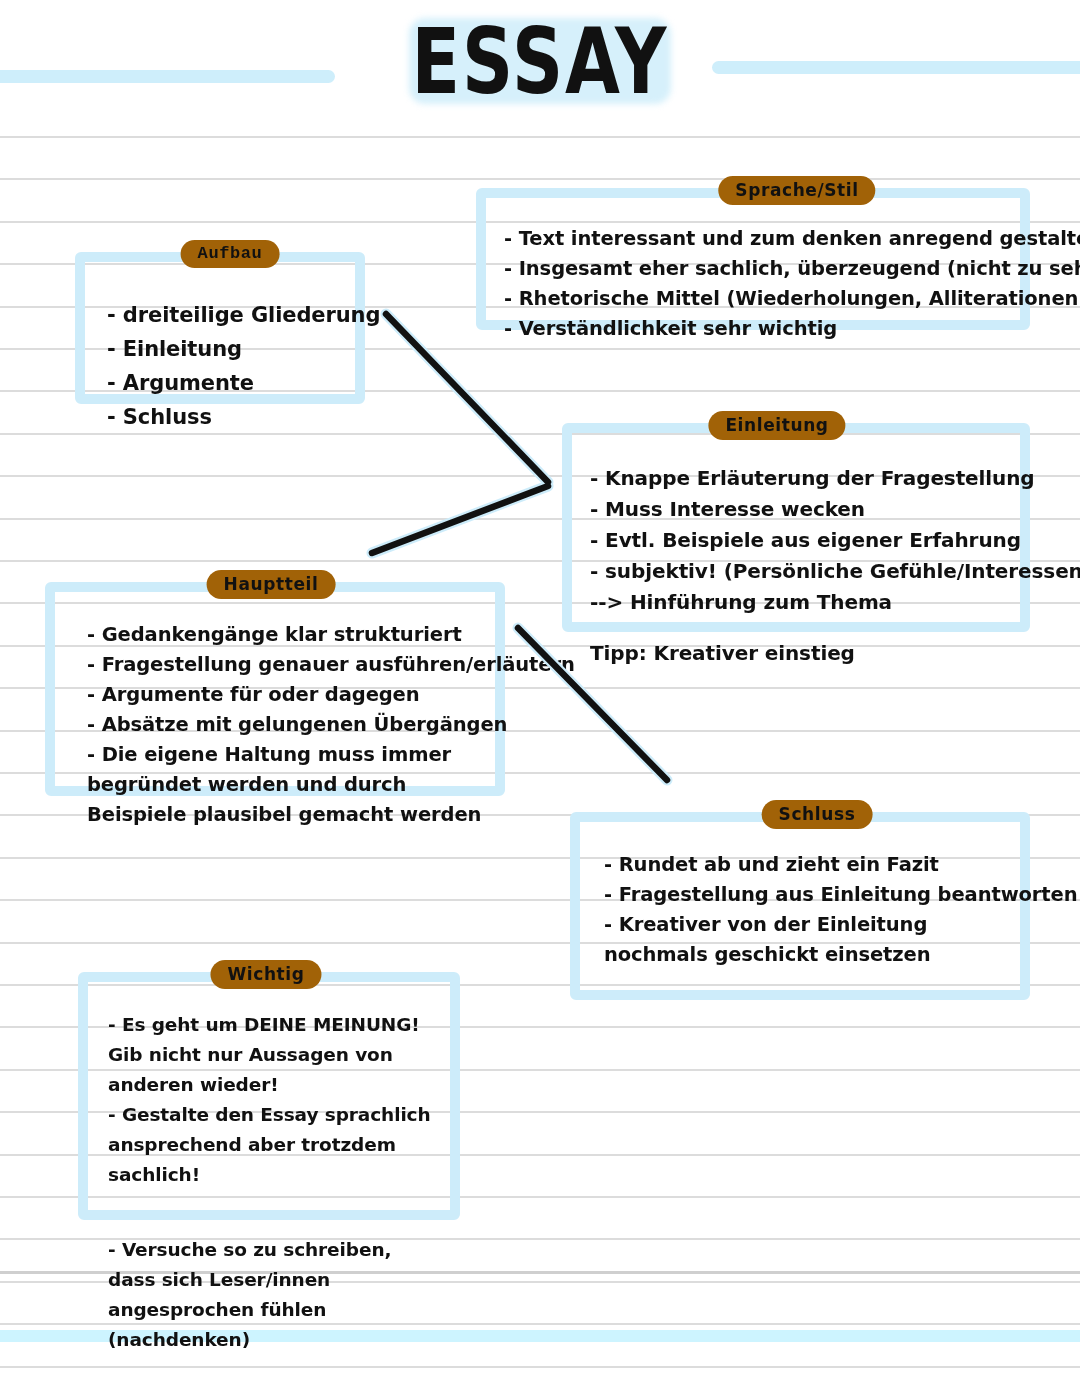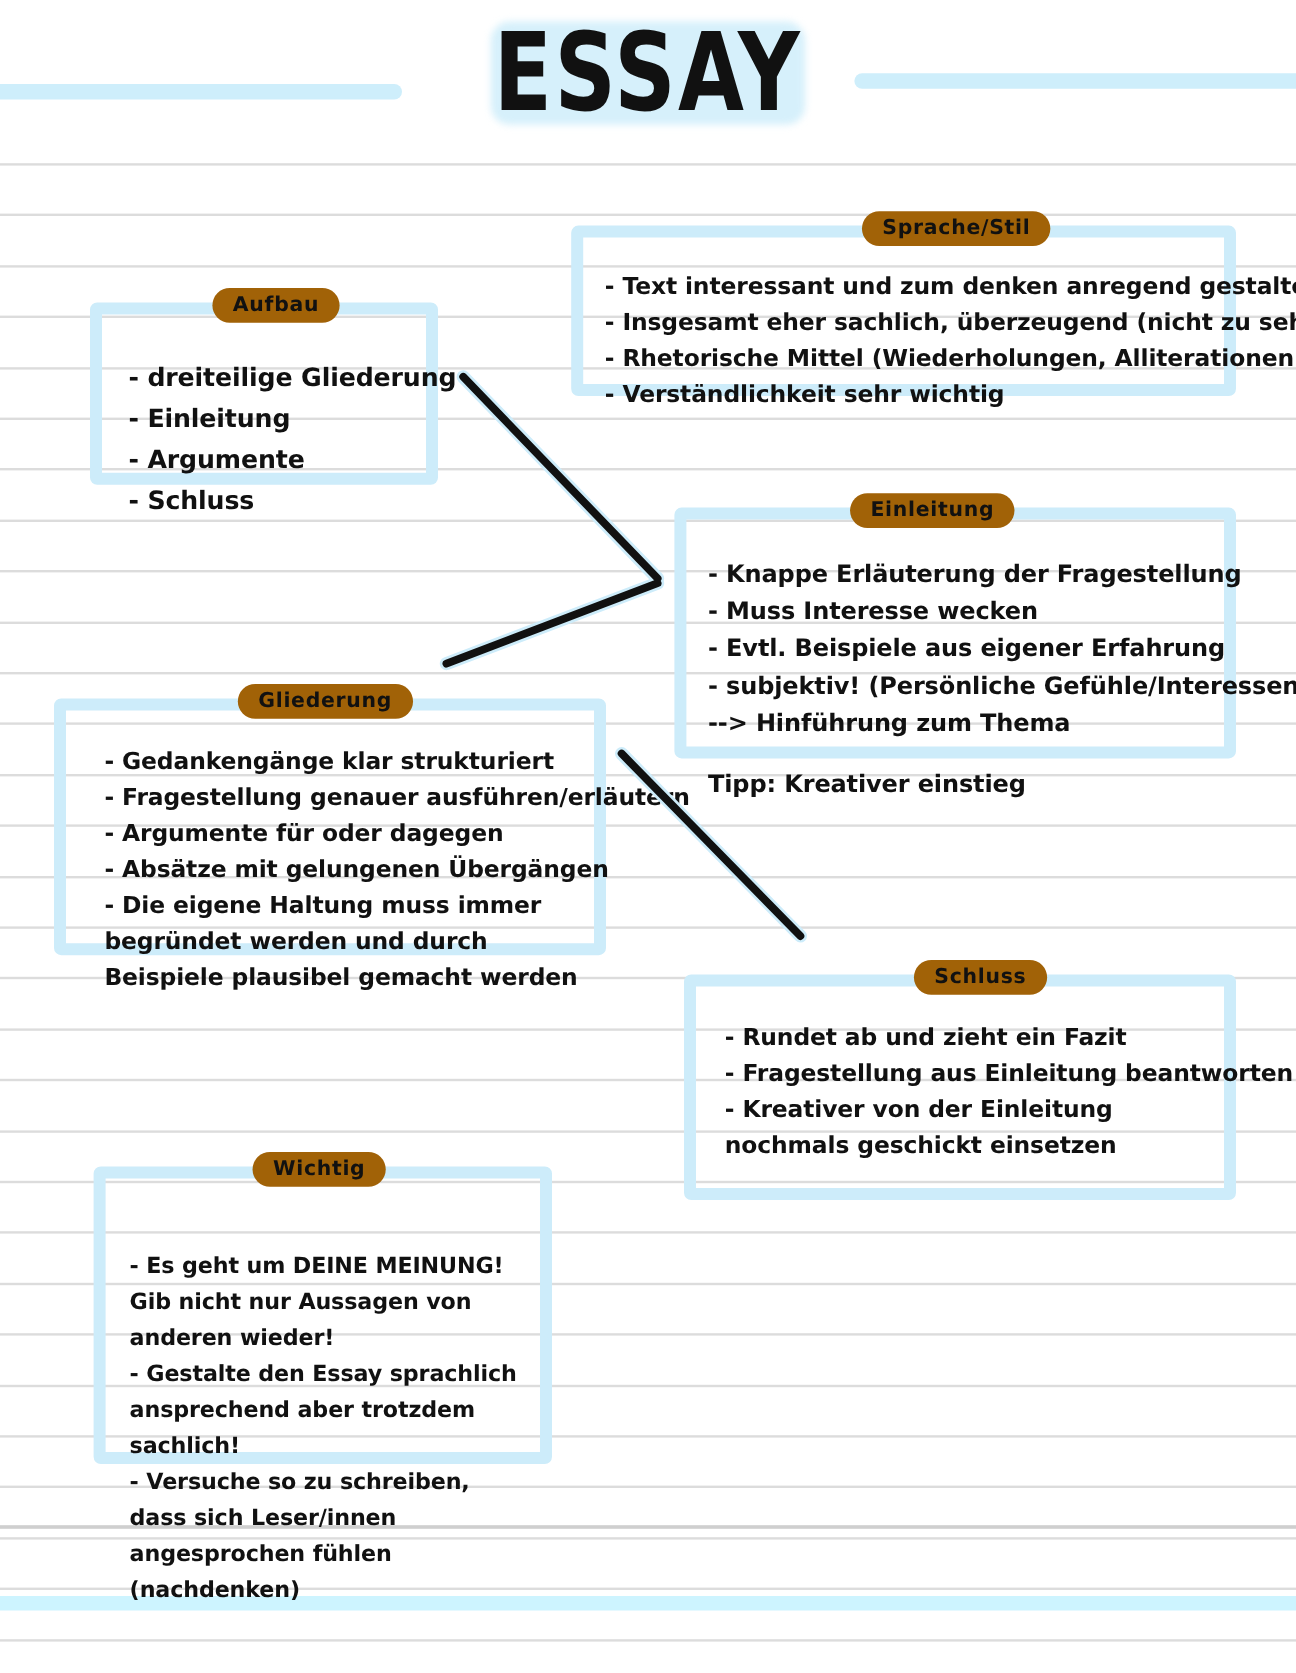--- a/index.html
+++ b/index.html
@@ -171,21 +171,21 @@
     <line x1="518" y1="628" x2="667" y2="780"></line>
   </g>
   <g stroke="#111111" stroke-width="6.5" stroke-linecap="round" fill="none">
     <line x1="386" y1="314" x2="548" y2="482"></line>
     <line x1="372" y1="553" x2="548" y2="486"></line>
     <line x1="518" y1="628" x2="667" y2="780"></line>
   </g>
 </svg>
 
 <div class="card" id="card-aufbau" style="left:75px;top:252px;width:290px;height:152px;">
-  <div class="card-label" style="left:145px;">Aufbau</div>
+  <div class="card-label" style="left:145px;font-family:Liberation Mono, monospace;">Aufbau</div>
   <div class="card-body">
     <div class="ln">- dreiteilige Gliederung</div>
     <div class="ln">- Einleitung</div>
     <div class="ln">- Argumente</div>
     <div class="ln">- Schluss</div>
   </div>
 </div>
 
 <div class="card" id="card-sprache" style="left:476px;top:188px;width:554px;height:142px;">
   <div class="card-label" style="left:311px;">Sprache/Stil</div>
@@ -204,21 +204,21 @@
     <div class="ln">- Muss Interesse wecken</div>
     <div class="ln">- Evtl. Beispiele aus eigener Erfahrung</div>
     <div class="ln">- subjektiv! (Persönliche Gefühle/Interessen</div>
     <div class="ln">--&gt; Hinführung zum Thema</div>
     <div class="gap"></div>
     <div class="ln">Tipp: Kreativer einstieg</div>
   </div>
 </div>
 
 <div class="card" id="card-hauptteil" style="left:45px;top:582px;width:460px;height:214px;">
-  <div class="card-label" style="left:216px;">Gliederung</div>
+  <div class="card-label" style="left:216px;">Hauptteil</div>
   <div class="card-body">
     <div class="ln">- Gedankengänge klar strukturiert</div>
     <div class="ln">- Fragestellung genauer ausführen/erläutern</div>
     <div class="ln">- Argumente für oder dagegen</div>
     <div class="ln">- Absätze mit gelungenen Übergängen</div>
     <div class="wrap" style="width:405px;">- Die eigene Haltung muss immer begründet werden und durch Beispiele plausibel gemacht werden</div>
   </div>
 </div>
 
 <div class="card" id="card-schluss" style="left:570px;top:812px;width:460px;height:188px;padding-left:48px;">
@@ -226,20 +226,20 @@
   <div class="card-body">
     <div class="ln">- Rundet ab und zieht ein Fazit</div>
     <div class="ln">- Fragestellung aus Einleitung beantworten</div>
     <div class="wrap" style="width:372px;">- Kreativer von der Einleitung nochmals geschickt einsetzen</div>
   </div>
 </div>
 
 <div class="card" id="card-wichtig" style="left:78px;top:972px;width:382px;height:248px;">
   <div class="card-label" style="left:178px;">Wichtig</div>
   <div class="card-body">
-    <div class="wrap" style="width:330px;margin-top:31px;">- Es geht um DEINE MEINUNG! Gib nicht nur Aussagen von anderen wieder!</div>
+    <div class="wrap" style="width:330px;">- Es geht um DEINE MEINUNG! Gib nicht nur Aussagen von anderen wieder!</div>
     <div class="wrap" style="width:342px;">- Gestalte den Essay sprachlich ansprechend aber trotzdem sachlich!</div>
-    <div class="wrap" style="width:330px;">- Versuche so zu schreiben, dass sich Leser/innen angesprochen fühlen (nachdenken)</div>
+    <div class="wrap" style="width:330px;margin-top:45px;">- Versuche so zu schreiben, dass sich Leser/innen angesprochen fühlen (nachdenken)</div>
   </div>
 </div>
 
 <div id="footer-dark"></div>
 <div id="footer-blue"></div>
 
 </body></html>

